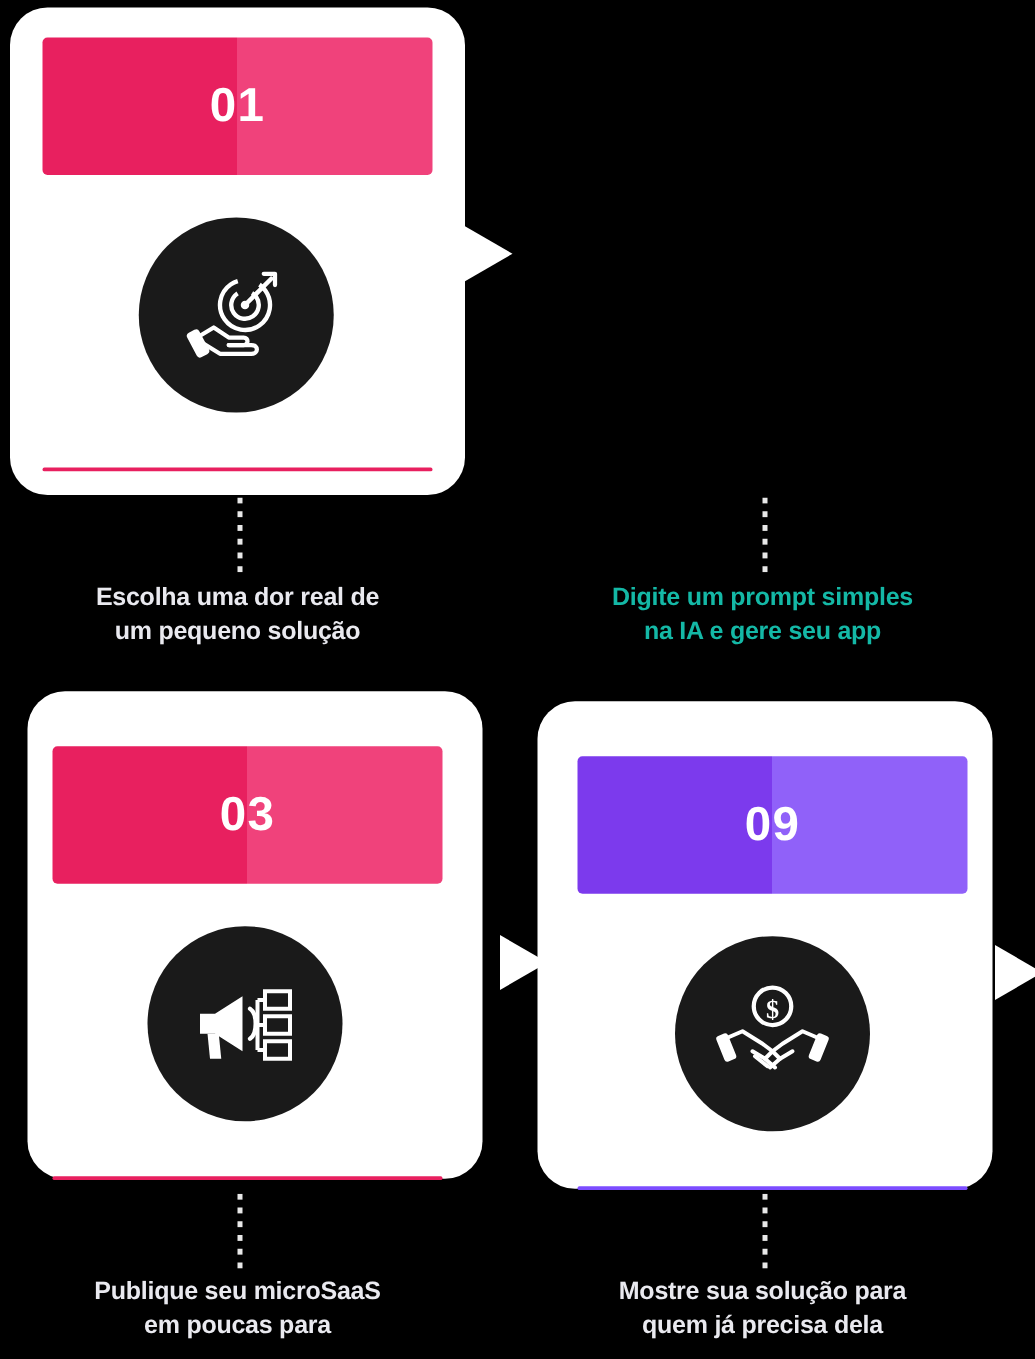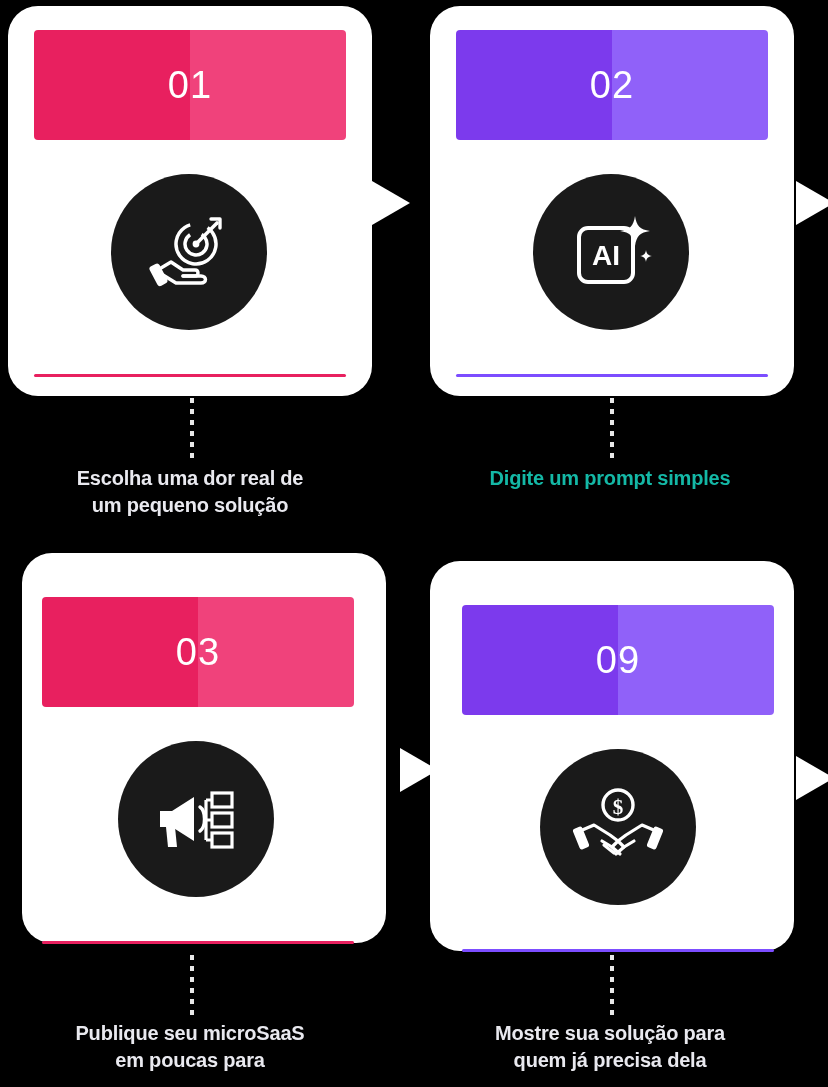--- a/index.html
+++ b/index.html
@@ -66,21 +66,21 @@
     display: flex;
     align-items: center;
     justify-content: center;
     overflow: hidden;
   }
   .band .num {
     position: relative;
     z-index: 2;
     color: #ffffff;
     font-size: 38px;
-    font-weight: normal;
+    font-weight: bold;
     letter-spacing: 1px;
     line-height: 1;
   }
 
   
   .icon-circle {
     position: absolute;
     left: 103px;
     top: 168px;
     width: 156px;
@@ -173,38 +173,24 @@
       <div class="rule" id="rule1" style="background: rgb(232, 32, 95);"></div>
     </div>
     <div class="connector"></div>
     <div class="caption" style="color: rgb(233, 233, 239);">
       <div>Escolha uma dor real de</div>
       <div>um pequeno solução</div>
     </div>
   </div>
 
   <div class="step s2">
-    <div class="card">
-      <div class="tail"></div>
-      <div class="band" id="band2" style="background: linear-gradient(to right, rgb(124, 58, 237) 0%, rgb(124, 58, 237) 50%, rgb(144, 97, 249) 50%, rgb(144, 97, 249) 100%);">
-        <span class="num">02</span>
-      </div>
-      <div class="icon-circle">
-        <svg width="92" height="92" viewBox="0 0 92 92" fill="none">
-          <rect x="14" y="22" width="54" height="54" rx="9" stroke="#ffffff" stroke-width="4" fill="none"></rect>
-          <text x="41" y="59" text-anchor="middle" font-family="Liberation Sans, sans-serif" font-size="28" font-weight="bold" fill="#ffffff">AI</text>
-          <path d="M70 10 C71.5 20 75 23.5 85 25 C75 26.5 71.5 30 70 40 C68.5 30 65 26.5 55 25 C65 23.5 68.5 20 70 10 Z" fill="#ffffff"></path>
-          <path d="M81 44 C81.7 48 83 49.3 87 50 C83 50.7 81.7 52 81 56 C80.3 52 79 50.7 75 50 C79 49.3 80.3 48 81 44 Z" fill="#ffffff"></path>
-        </svg>
-      </div>
-      <div class="rule" id="rule2" style="background: rgb(124, 77, 255);"></div>
-    </div>
     <div class="connector"></div>
     <div class="caption" style="color: #14b8a6;">
       <div>Digite um prompt simples</div>
+      <div>na IA e gere seu app</div>
     </div>
   </div>
 
   <div class="step s3">
     <div class="card">
       <div class="tail"></div>
       <div class="band" id="band3" style="background: linear-gradient(to right, rgb(232, 32, 95) 0%, rgb(232, 32, 95) 50%, rgb(240, 66, 123) 50%, rgb(240, 66, 123) 100%);">
         <span class="num">03</span>
       </div>
       <div class="icon-circle">

